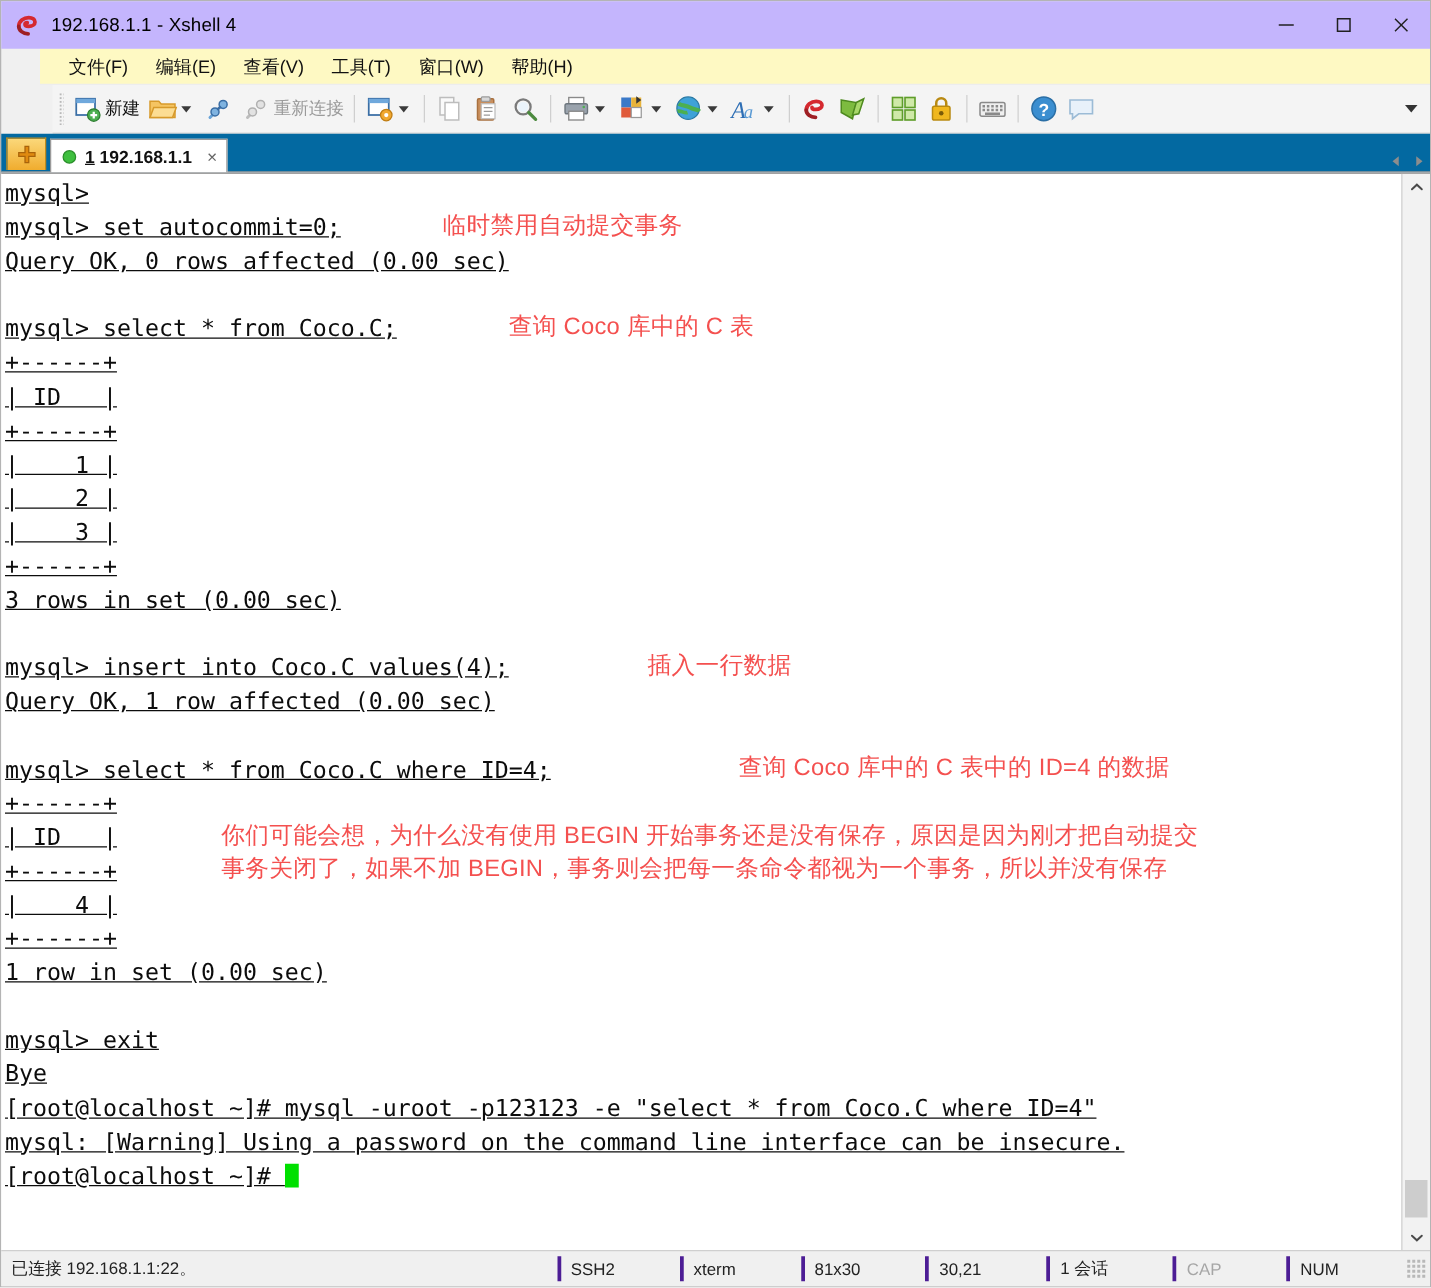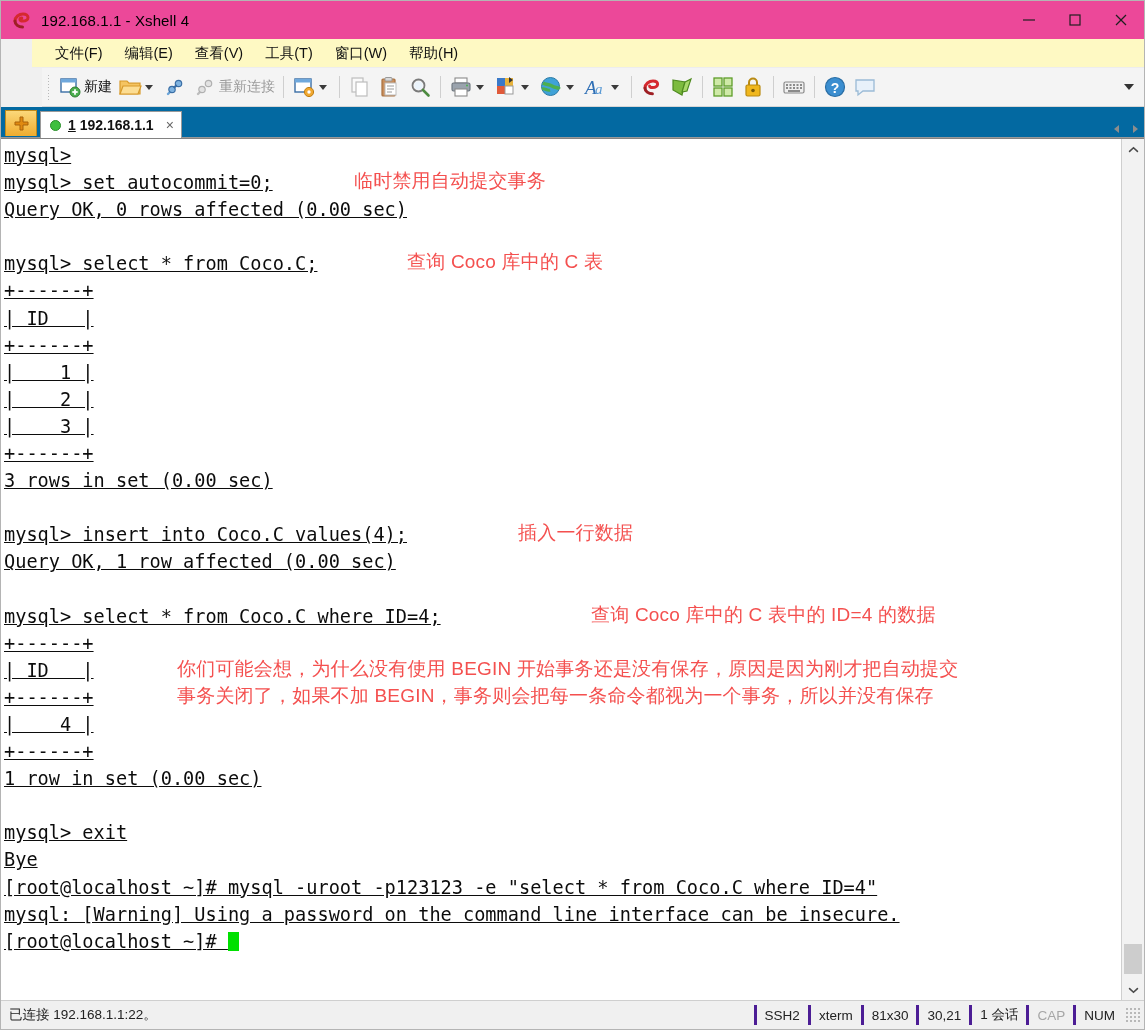--- a/index.html
+++ b/index.html
@@ -16,21 +16,21 @@
     width: 1145px; height: 1030px;
     display: flex; flex-direction: column;
     background: #f0f0f0;
     border: 1px solid #b4b4b4;
     box-sizing: border-box;
   }
 
   
   .titlebar {
     height: 38px; min-height: 38px;
-    background: #ec4899;
+    background: #c4b5fd;
     display: flex; align-items: center;
     position: relative;
   }
   .title-icon {
     width: 22px; height: 22px;
     margin-left: 10px; margin-right: 8px;
     position: relative; flex: 0 0 auto;
   }
   .title-text {
     font-size: 15px; color: #000000;
@@ -222,21 +222,21 @@
     background: #cdcdcd;
   }
   .sb-chev { width: 11px; height: 7px; display: block; }
 
   
   .statusbar {
     height: 28px; min-height: 28px;
     background: #f0f0f0;
     border-top: 1px solid #cfcfcf;
     display: flex; align-items: center;
-    font-size: 13.5px; color: #222;
+    font-size: 13.5px; color: #222; gap: 44px;
   }
   .sb-left {
     padding-left: 8px;
     flex: 0 0 auto;
     white-space: nowrap;
   }
   .sb-spacer { flex: 1 1 auto; }
   .sb-cell {
     padding: 0 8px;
     border-left: 3px solid #4c1d95;

